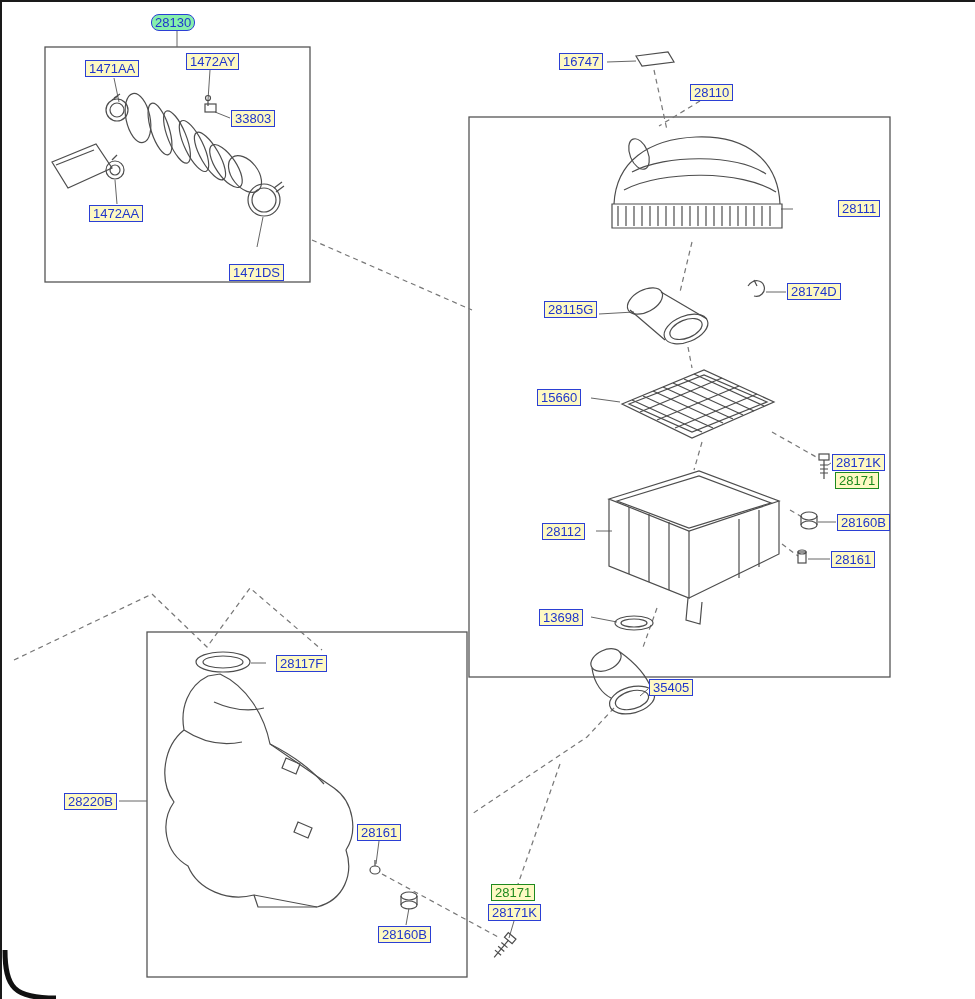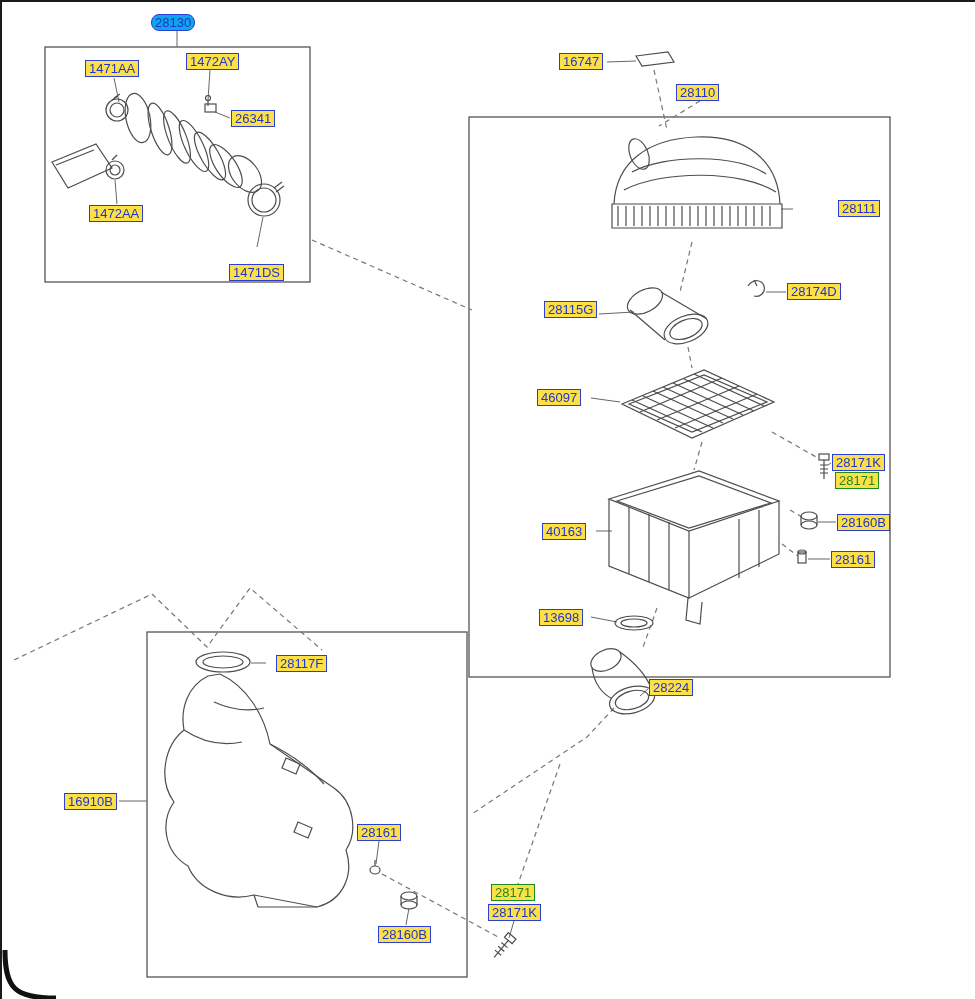--- a/index.html
+++ b/index.html
@@ -3,28 +3,28 @@
 <meta charset="utf-8">
 <style>
   html,body{margin:0;padding:0;background:#fff;}
   #stage{
     position:relative;width:975px;height:999px;background:#fff;overflow:hidden;
     border-top:2px solid #1a1a1a;border-left:2px solid #1a1a1a;
     font-family:"Liberation Sans",sans-serif;
   }
   #art{position:absolute;left:0;top:0;}
   .callout{
-    position:absolute;z-index:5;background:#fde047;
+    position:absolute;z-index:5;background:#fef9c3;
     border:1px solid #2b3fd4;color:#1f35cc;
     font:13px/16px "Liberation Sans",sans-serif;
     padding:0 3px;height:17px;box-sizing:border-box;white-space:nowrap;
     text-align:center;min-width:42px;cursor:pointer;
   }
   .callout.green{border-color:#1e8a1e;color:#1e8a1e;}
-  .callout.selected{background:#0ea5e9;border-radius:8px;}
+  .callout.selected{background:#86efac;border-radius:8px;}
 </style>
 </head>
 <body>
 
 <div id="stage">
 
   <svg id="art" width="975" height="999" viewBox="0 0 975 999" fill="none" stroke="#4d4d4d" stroke-width="1.2">
 
     <path d="M3,948 C3,986 12,996 54,996" stroke="#111" stroke-width="5"></path>
 
@@ -164,36 +164,36 @@
       <g transform="rotate(40 505 940)">
         <rect x="500" y="932" width="10" height="6"></rect>
         <path d="M505,938 L505,960 M501,944 L509,944 M501,949 L509,949 M501,954 L509,954"></path>
       </g>
     </g>
   </svg>
 
   <div class="callout selected" style="left:149px;top:12px">28130</div>
   <div class="callout" style="left:83px;top:58px">1471AA</div>
   <div class="callout" style="left:184px;top:51px">1472AY</div>
-  <div class="callout" style="left:229px;top:108px">26341</div>
+  <div class="callout" style="left:229px;top:108px">33803</div>
   <div class="callout" style="left:87px;top:203px">1472AA</div>
   <div class="callout" style="left:227px;top:262px">1471DS</div>
   <div class="callout" style="left:557px;top:51px">16747</div>
-  <div class="callout" style="left:674px;top:82px">28110</div>
+  <div class="callout" style="left:688px;top:82px">28110</div>
   <div class="callout" style="left:836px;top:198px">28111</div>
   <div class="callout" style="left:785px;top:281px">28174D</div>
   <div class="callout" style="left:542px;top:299px">28115G</div>
-  <div class="callout" style="left:535px;top:387px">46097</div>
+  <div class="callout" style="left:535px;top:387px">15660</div>
   <div class="callout" style="left:830px;top:452px">28171K</div>
   <div class="callout green" style="left:833px;top:470px">28171</div>
   <div class="callout" style="left:835px;top:512px">28160B</div>
   <div class="callout" style="left:829px;top:549px">28161</div>
-  <div class="callout" style="left:540px;top:521px">40163</div>
+  <div class="callout" style="left:540px;top:521px">28112</div>
   <div class="callout" style="left:537px;top:607px">13698</div>
-  <div class="callout" style="left:647px;top:677px">28224</div>
+  <div class="callout" style="left:647px;top:677px">35405</div>
   <div class="callout" style="left:274px;top:653px">28117F</div>
-  <div class="callout" style="left:62px;top:791px">16910B</div>
+  <div class="callout" style="left:62px;top:791px">28220B</div>
   <div class="callout" style="left:355px;top:822px">28161</div>
   <div class="callout" style="left:376px;top:924px">28160B</div>
   <div class="callout green" style="left:489px;top:882px">28171</div>
   <div class="callout" style="left:486px;top:902px">28171K</div>
 
 </div>
 
 </body></html>

